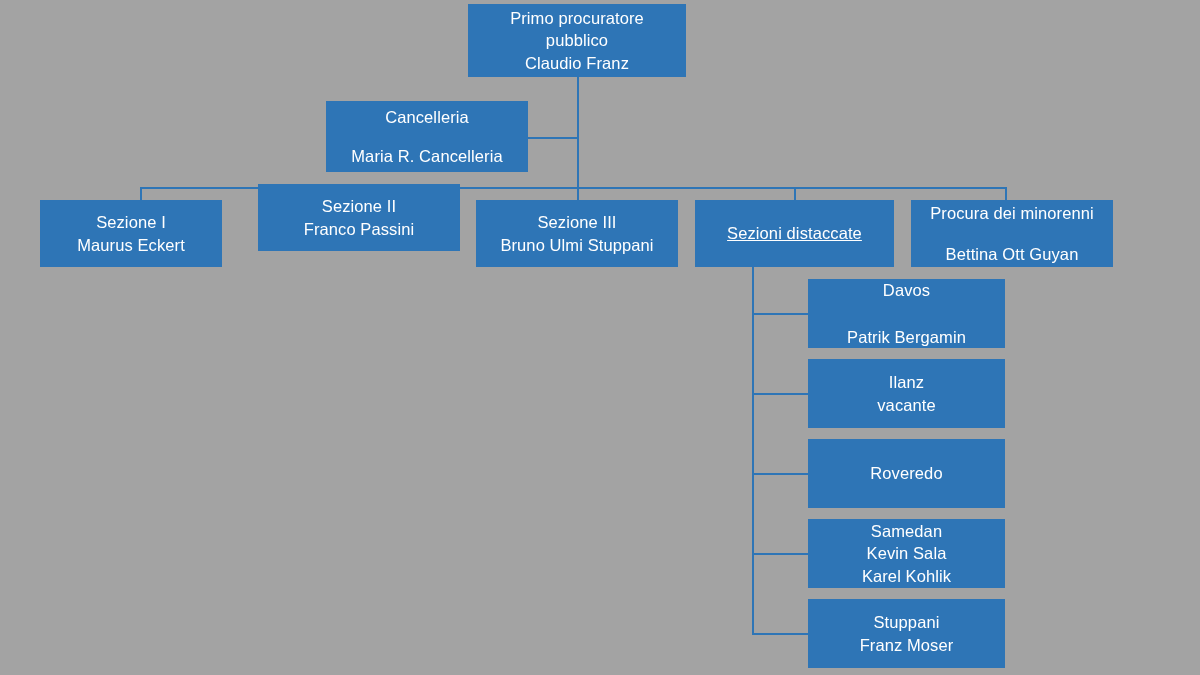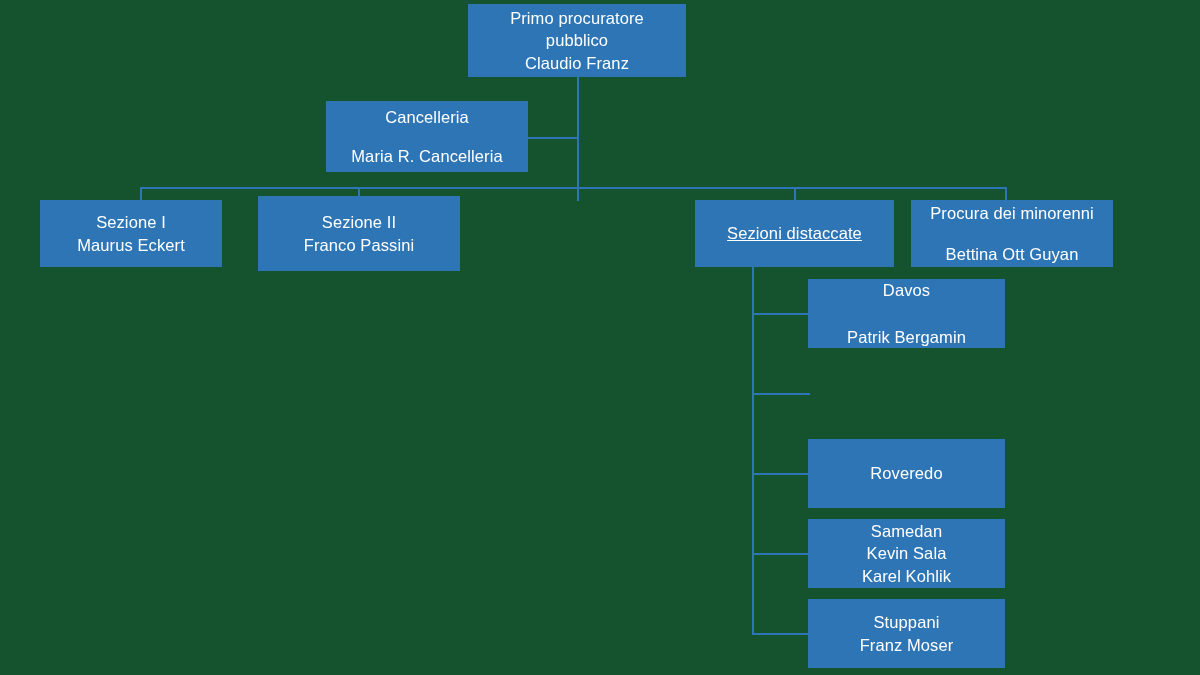--- a/index.html
+++ b/index.html
@@ -10,21 +10,21 @@
   body {
     width: 1200px;
     height: 675px;
     font-family: "Liberation Sans", sans-serif;
     overflow: hidden;
   }
   #chart {
     position: relative;
     width: 1200px;
     height: 675px;
-    background: #14532d;
+    background: #a3a3a3;
   }
   .node {
     position: absolute;
     box-sizing: border-box;
     background: #2E75B6;
     color: #ffffff;
     display: flex;
     flex-direction: column;
     align-items: center;
     justify-content: center;
@@ -78,40 +78,48 @@
   <div class="node" style="left:326px; top:101px; width:202px; height:71px;gap:16px;">
     <span class="line">Cancelleria</span>
     <span class="line">Maria R. Cancelleria</span>
   </div>
 
   <div class="node" style="left:40px; top:200px; width:182px; height:67px;">
     <span class="line">Sezione I</span>
     <span class="line">Maurus Eckert</span>
   </div>
 
-  <div class="node" style="left:258px; top:196px; width:202px; height:75px;">
+  <div class="node" style="left:258px; top:184px; width:202px; height:67px;">
     <span class="line">Sezione II</span>
     <span class="line">Franco Passini</span>
   </div>
 
+  <div class="node" style="left:476px; top:200px; width:202px; height:67px;">
+    <span class="line">Sezione III</span>
+    <span class="line">Bruno Ulmi Stuppani</span>
+  </div>
 
   <div class="node" style="left:695px; top:200px; width:199px; height:67px;text-decoration:underline;">
     <span class="line">Sezioni distaccate</span>
   </div>
 
   <div class="node" style="left:911px; top:200px; width:202px; height:67px;justify-content:space-between;">
     <span class="line">Procura dei minorenni</span>
     <span class="line">Bettina Ott Guyan</span>
   </div>
 
   <div class="node" style="left:808px; top:279px; width:197px; height:69px;gap:24px;">
     <span class="line">Davos</span>
     <span class="line">Patrik Bergamin</span>
   </div>
 
+  <div class="node" style="left:808px; top:359px; width:197px; height:69px;">
+    <span class="line">Ilanz</span>
+    <span class="line">vacante</span>
+  </div>
 
   <div class="node" style="left:808px; top:439px; width:197px; height:69px;">
     <span class="line">Roveredo</span>
   </div>
 
   <div class="node" style="left:808px; top:519px; width:197px; height:69px;">
     <span class="line">Samedan</span>
     <span class="line">Kevin Sala</span>
     <span class="line">Karel Kohlik</span>
   </div>

